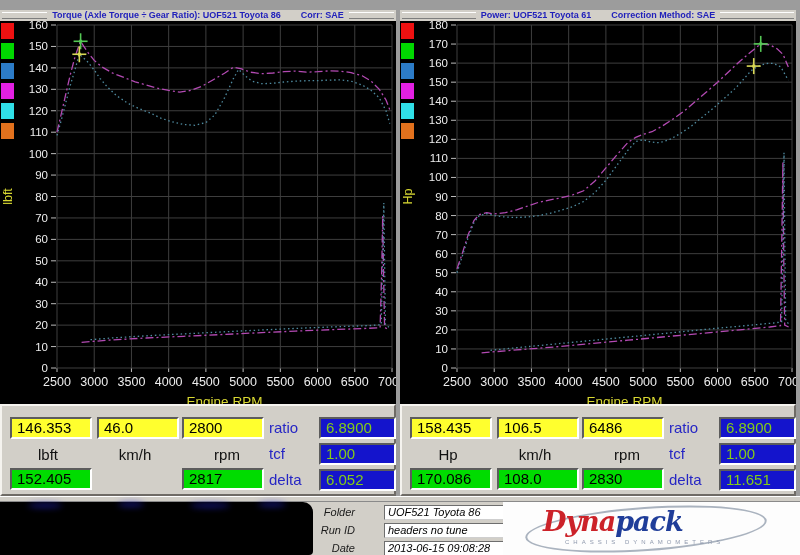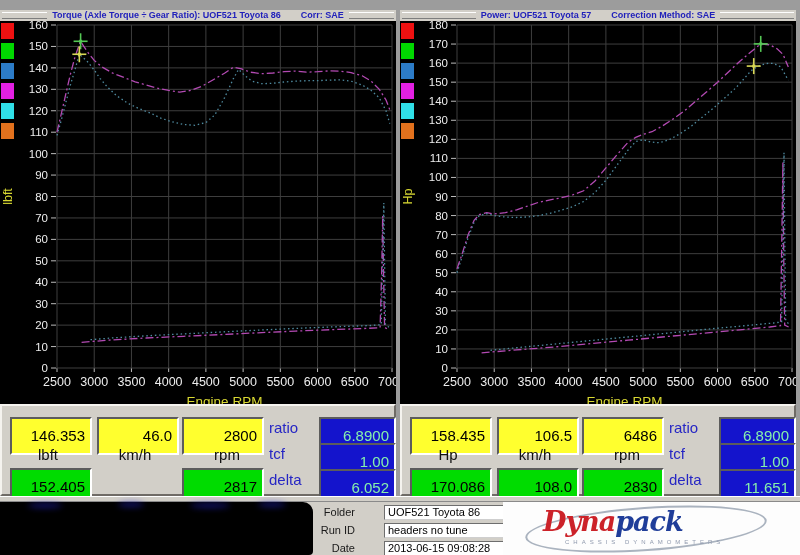--- a/index.html
+++ b/index.html
@@ -15,41 +15,41 @@
   .tb-text{font-size:9px;font-weight:bold;color:var(--title-blue,#2121bb);white-space:nowrap;padding:0 3px;line-height:11px;}
   .tb-gap{width:14px;}
   svg{display:block;background:#000;}
   svg text{font-family:"Liberation Sans",sans-serif;}
 
   
   .mid-row{position:absolute;left:0;top:404px;width:800px;height:92px;background:#9c9c9c;}
   .readout-panel{position:absolute;top:0;width:392px;height:88px;background:var(--panel-gray,#d2cfc8);
         border:2px solid;border-color:#f5f3ef #6f6b66 #6f6b66 #f5f3ef;}
   .val-box{position:absolute;width:68px;height:18px;border:2px solid;border-color:#5c5c5c #ffffff #ffffff #5c5c5c;
-        font-size:15px;line-height:18px;text-align:right;padding:8px 5px;color:#000;}
+        font-size:15px;line-height:18px;padding:0 5px;color:#000;}
   .vb-yellow{background:var(--value-yellow,#ffff2e);}
   .vb-green{background:var(--value-green,#00dc00);}
-  .vb-blue{background:var(--value-blue,#1414cc);color:#86efac;width:63px;}
+  .vb-blue{background:var(--value-blue,#1414cc);color:#84cc16;width:63px;}
   .c1{left:8px}.c2{left:95px}.c3{left:180px}.c4{left:317px}
   .rowA{top:11px}.rowB{top:62px}
   .sA{top:11px}.sB{top:37px}.sC{top:63px}
   .unit-label{position:absolute;top:40px;font-size:15px;color:#111;transform:translateX(-50%);}
   .u1{left:46px}.u2{left:133px}.u3{left:225px}
   .stat-label{position:absolute;left:267px;font-size:15px;color:#2626c4;}
   .stA{top:13px}.stB{top:39px}.stC{top:65px}
 
   
   .footer{position:absolute;left:0;top:496px;width:800px;height:59px;background:var(--panel-gray,#d2cfc8);}
   .footer-strip{position:absolute;left:0;top:0;width:800px;height:6px;background:var(--panel-gray,#d2cfc8);
         border-top:1px solid #fff;border-bottom:1px solid #8a8a8a;box-sizing:border-box;}
   .blackout{position:absolute;left:0;top:6px;width:313px;height:53px;background:#000;
         border-radius:0 10px 4px 0;}
   .smudge{position:absolute;height:5px;background:#2222cc;filter:blur(3px);opacity:.55;border-radius:50%;}
   .form-area{position:absolute;left:313px;top:6px;width:190px;height:53px;}
-  .form-row{position:absolute;left:0;width:190px;height:15px;}
+  .form-row{position:absolute;left:0;width:190px;height:15px;font-style:italic;}
   .form-label{position:absolute;left:0;width:42px;text-align:right;font-size:11px;color:#1a1a1a;top:1px;}
   .form-input{position:absolute;left:46px;top:0;width:122px;height:13px;background:#fff;
         border:1px solid;border-color:#6e6e6e #cfcfcf #cfcfcf #6e6e6e;
         font-size:11px;line-height:13px;padding:0 3px;color:#000;white-space:nowrap;overflow:hidden;margin-left:25px;}
   .fr1{top:3px}.fr2{top:21px}.fr3{top:39px}
 
   .logo-panel{position:absolute;left:503px;top:6px;width:297px;height:53px;background:#fdfdfd;}
   .swoosh{position:absolute;left:22px;top:5px;width:238px;height:40px;border:2px solid #aab3bf;
         border-radius:50%;transform:rotate(-4deg);}
   .logo-text{position:absolute;left:40px;top:4px;font-family:"DejaVu Serif",serif;
@@ -176,21 +176,21 @@
             <line x1="72.33333333333333" y1="33.25575624999999" x2="86.33333333333333" y2="33.25575624999999" stroke="#d8d855" stroke-width="1.6"></line>
             <line x1="79.33333333333333" y1="25.25575624999999" x2="79.33333333333333" y2="41.25575624999999" stroke="#d8d855" stroke-width="1.6"></line>
             <rect x="77.83333333333333" y="31.75575624999999" width="3" height="3" fill="#d8d855"></rect>
           </g>
         </svg>
     </div>
 
     <div class="chart-panel" style="left:400px">
       <div class="titlebar">
         <span class="rail"></span>
-        <span class="tb-text">Power: UOF521 Toyota 57</span>
+        <span class="tb-text">Power: UOF521 Toyota 61</span>
         <span class="tb-gap"></span>
         <span class="tb-text">Correction Method: SAE</span>
         <span class="rail"></span>
       </div>
       <svg id="svgR" width="396" height="393">
           <line x1="57" y1="4" x2="57" y2="347" stroke="#3e3e3e" stroke-width="1"></line>
           <line x1="57" y1="347" x2="57" y2="351" stroke="#bbbbbb"></line>
           <text x="57" y="365" text-anchor="middle" fill="#ededed" font-size="12.5">2500</text>
           <line x1="94.22222222222223" y1="4" x2="94.22222222222223" y2="347" stroke="#3e3e3e" stroke-width="1"></line>
           <line x1="94.22222222222223" y1="347" x2="94.22222222222223" y2="351" stroke="#bbbbbb"></line>

